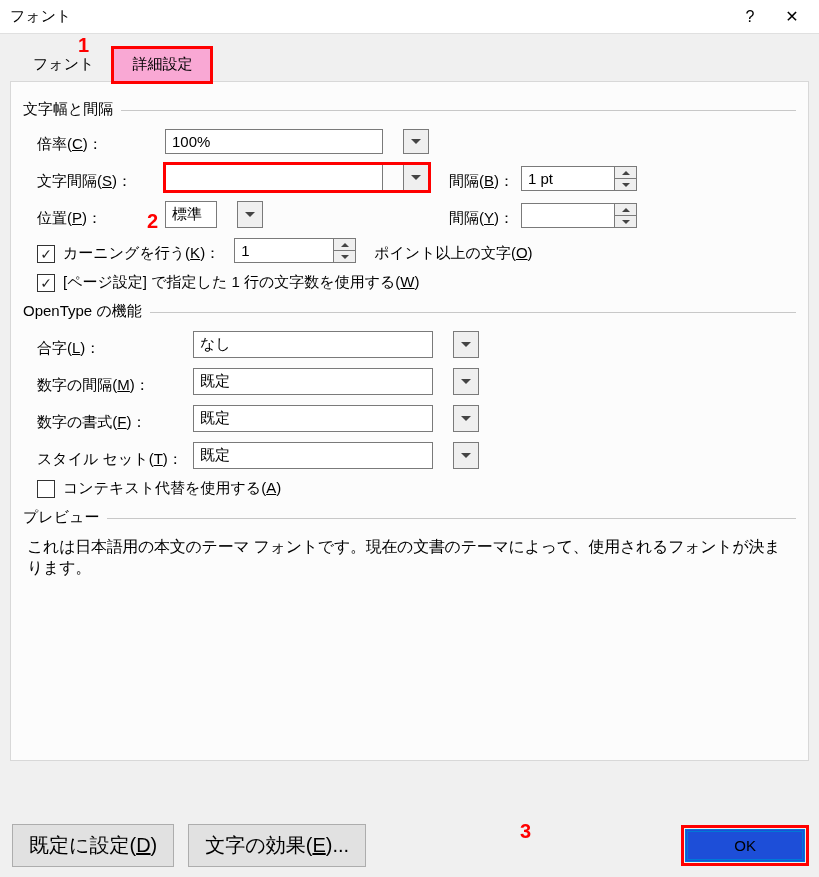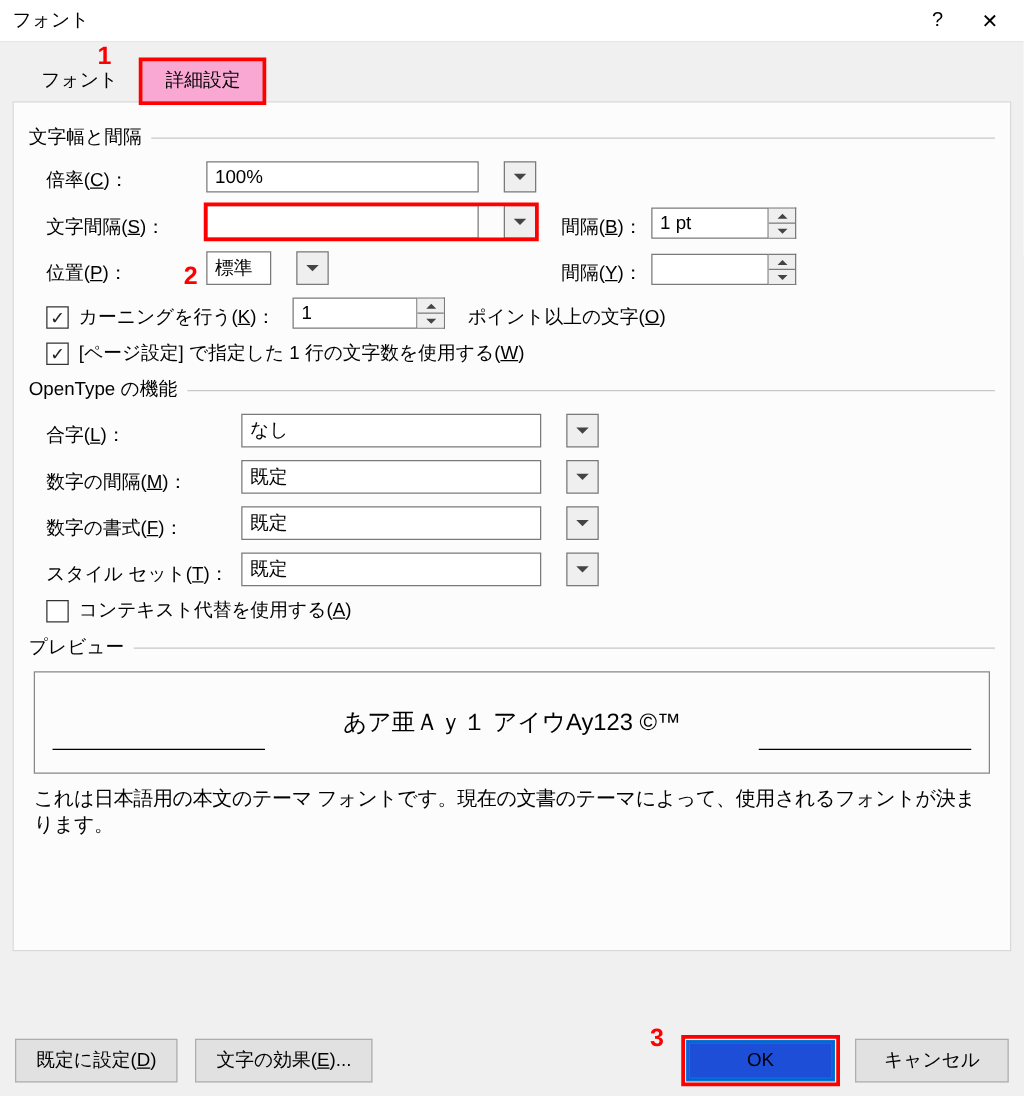--- a/index.html
+++ b/index.html
@@ -31,21 +31,21 @@
   .spin .up::after { content: ""; border-left: 4px solid transparent; border-right: 4px solid transparent; border-bottom: 4px solid #444; }
   .spin .dn::after { content: ""; border-left: 4px solid transparent; border-right: 4px solid transparent; border-top: 4px solid #444; }
   .chk { width: 18px; height: 18px; border: 1px solid #333; display: inline-flex; align-items: center; justify-content: center; margin-right: 8px; background: #fff; }
   .chk.checked::after { content: "✓"; font-size: 14px; line-height: 1; color: #222; }
   .seld { background: #0078d7; color: #fff; }
   .marked2 { outline: 3px solid #ff0000; outline-offset: -1px; }
   .preview { border: 1px solid #888; margin: 10px 4px; height: 82px; display: flex; align-items: center; justify-content: center; font-family: "MS Mincho","Yu Mincho",serif; font-size: 19px; position: relative; }
   .preview .uline { position: absolute; bottom: 18px; height: 0; border-top: 1px solid #000; }
   .note { font-size: 16px; margin: 10px 4px 0; letter-spacing: -0.3px; }
   .bottombar { position: absolute; left: 12px; right: 12px; bottom: 10px; display: flex; align-items: center; gap: 14px; }
-  .btnflat { background: #e1e1e1; border: 1px solid #adadad; padding: 7px 16px; font-size: 15px; }
+  .btnflat { background: #e1e1e1; border: 1px solid #adadad; padding: 7px 16px; font-size: 20px; }
   .btnprimary { background: #1d4ed8; border: 1px solid #0078d7; outline: 1px solid #0078d7; outline-offset: -3px; padding: 7px 48px; font-size: 15px; }
   .marker { position: absolute; color: #ff0000; font-weight: bold; font-size: 20px; font-family: Arial, sans-serif; }
   u { text-decoration: underline; }
 </style>
 </head>
 <body>
 
 <div class="titlebar">
   <div class="title">フォント</div>
   <div class="tbtn">?</div>
@@ -165,33 +165,27 @@
     </div>
     <div class="row">
       <span class="chk"></span>
       <span>コンテキスト代替を使用する(<u>A</u>)</span>
     </div>
 
     <div class="grouptitle">
       <span>プレビュー</span>
         <div class="line"></div>
     </div>
-    <div class="preview">
-      <div class="uline" style="left:14px; width:170px;"></div>
-      <span>あア亜Ａｙ１ アイウAy123 ©™</span>
-      <div class="uline" style="right:14px; width:170px;"></div>
-    </div>
     <div class="note">これは日本語用の本文のテーマ フォントです。現在の文書のテーマによって、使用されるフォントが決まります。</div>
   </div>
 
   <div class="marker" style="left:520px; bottom:34px;">3</div>
 
   <div class="bottombar">
     <button class="btnflat"><span>既定に設定(<u>D</u>)</span></button>
     <button class="btnflat"><span>文字の効果(<u>E</u>)...</span></button>
     <div style="flex:1"></div>
     <div class="marked2" style="padding:2px">
       <button class="btnprimary">OK</button>
     </div>
-    <button class="btnflat" style="padding:7px 22px">キャンセル</button>
   </div>
 
 </div>
 
 </body></html>

